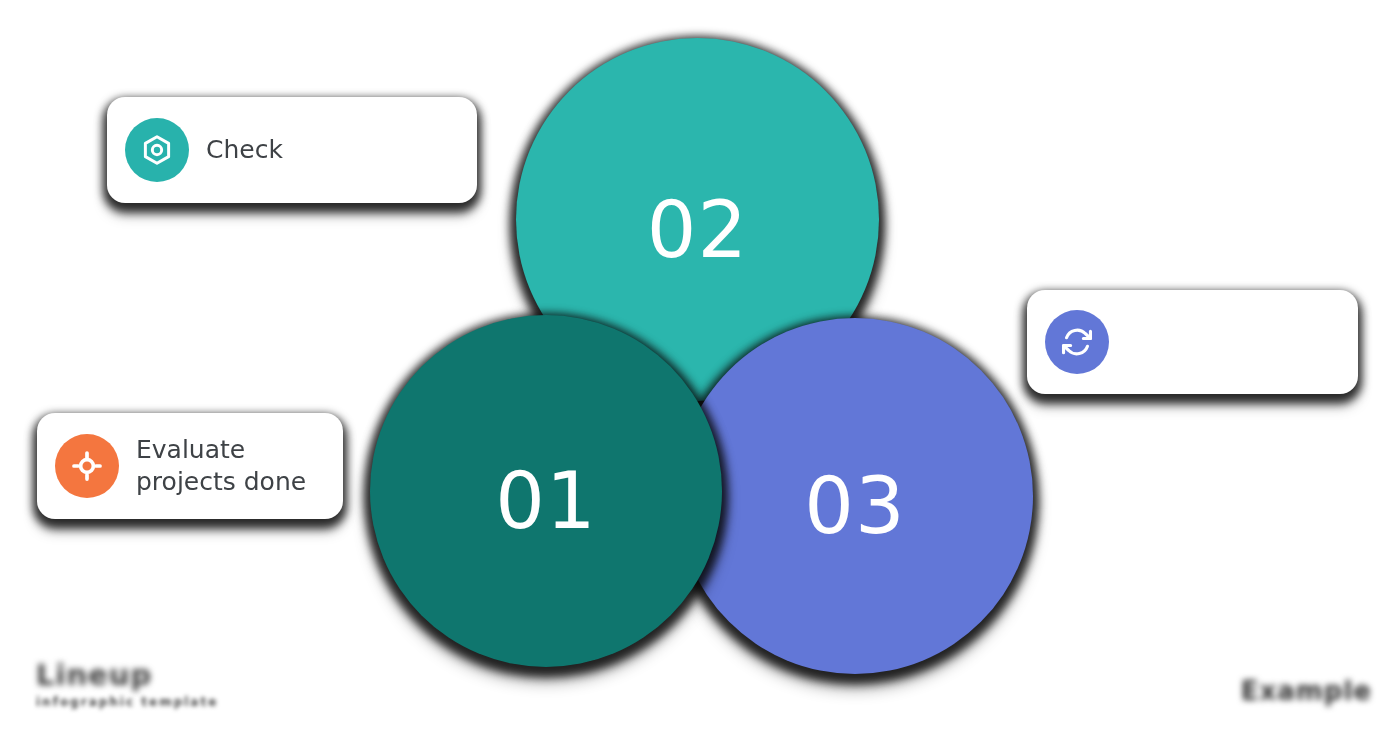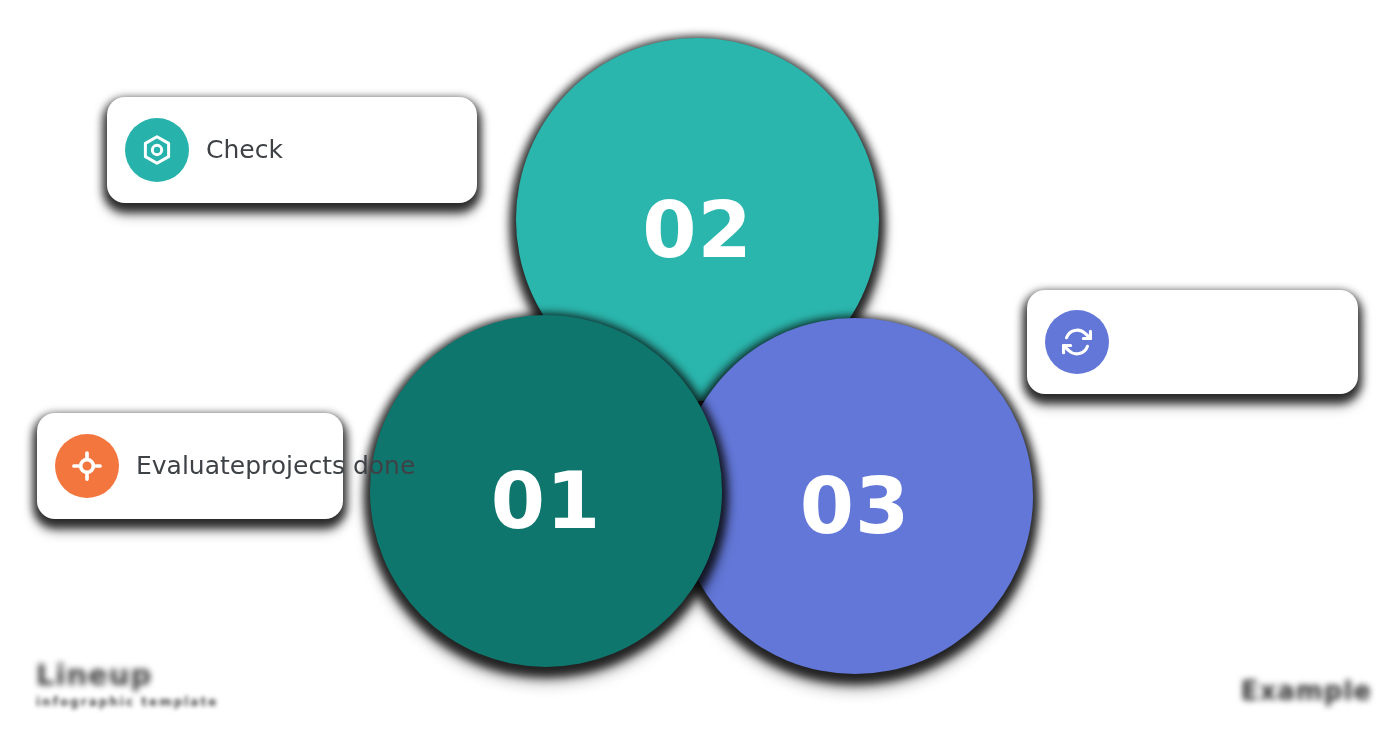--- a/index.html
+++ b/index.html
@@ -10,41 +10,41 @@
   
   .step-circle{
     position:absolute;border-radius:50%;
     display:flex;align-items:center;justify-content:center;
     box-shadow:0 4px 9px 6px rgba(8,8,8,.82), 0 12px 16px 2px rgba(0,0,0,.42);
   }
   #circle-02{left:516px;top:38px;width:363px;height:363px;z-index:1;}
   #circle-03{left:677px;top:318px;width:356px;height:356px;z-index:2;}
   #circle-01{left:370px;top:315px;width:352px;height:352px;z-index:3;}
   .step-number{
-    color:#ffffff;font-size:78px;font-weight:700;letter-spacing:1px;
+    color:#ffffff;font-size:78px;font-weight:400;letter-spacing:1px;
     font-family:"DejaVu Sans","Liberation Sans",sans-serif;
     transform:translateY(-2px);
     margin-top:24px;
   }
   
   .info-card{
     position:absolute;background:#ffffff;border-radius:18px;
     display:flex;align-items:center;gap:17px;
     padding:0 18px;box-sizing:border-box;z-index:5;
     box-shadow:0 5px 9px 4px rgba(8,8,8,.78), 0 11px 14px rgba(0,0,0,.38);
   }
   #card-check{left:107px;top:97px;width:370px;height:106px;}
   #card-evaluate{left:37px;top:413px;width:306px;height:106px;}
   #card-consider{left:1027px;top:290px;width:331px;height:104px;}
   .icon-badge{
     width:64px;height:64px;border-radius:50%;flex:0 0 auto;
     display:flex;align-items:center;justify-content:center;
   }
   .icon-badge svg{display:block;}
-  .card-text{display:flex;}
+  .card-text{display:flex;flex-direction:column;}
   .card-line{
     font-size:25px;line-height:32px;color:#3e4246;font-weight:500;
     white-space:nowrap;
   }
   
   .logo-block{position:absolute;left:36px;top:658px;z-index:6;}
   .logo-text{
     font-size:29px;font-weight:bold;color:#3c3c3c;
     filter:blur(3px);letter-spacing:1px;
   }

